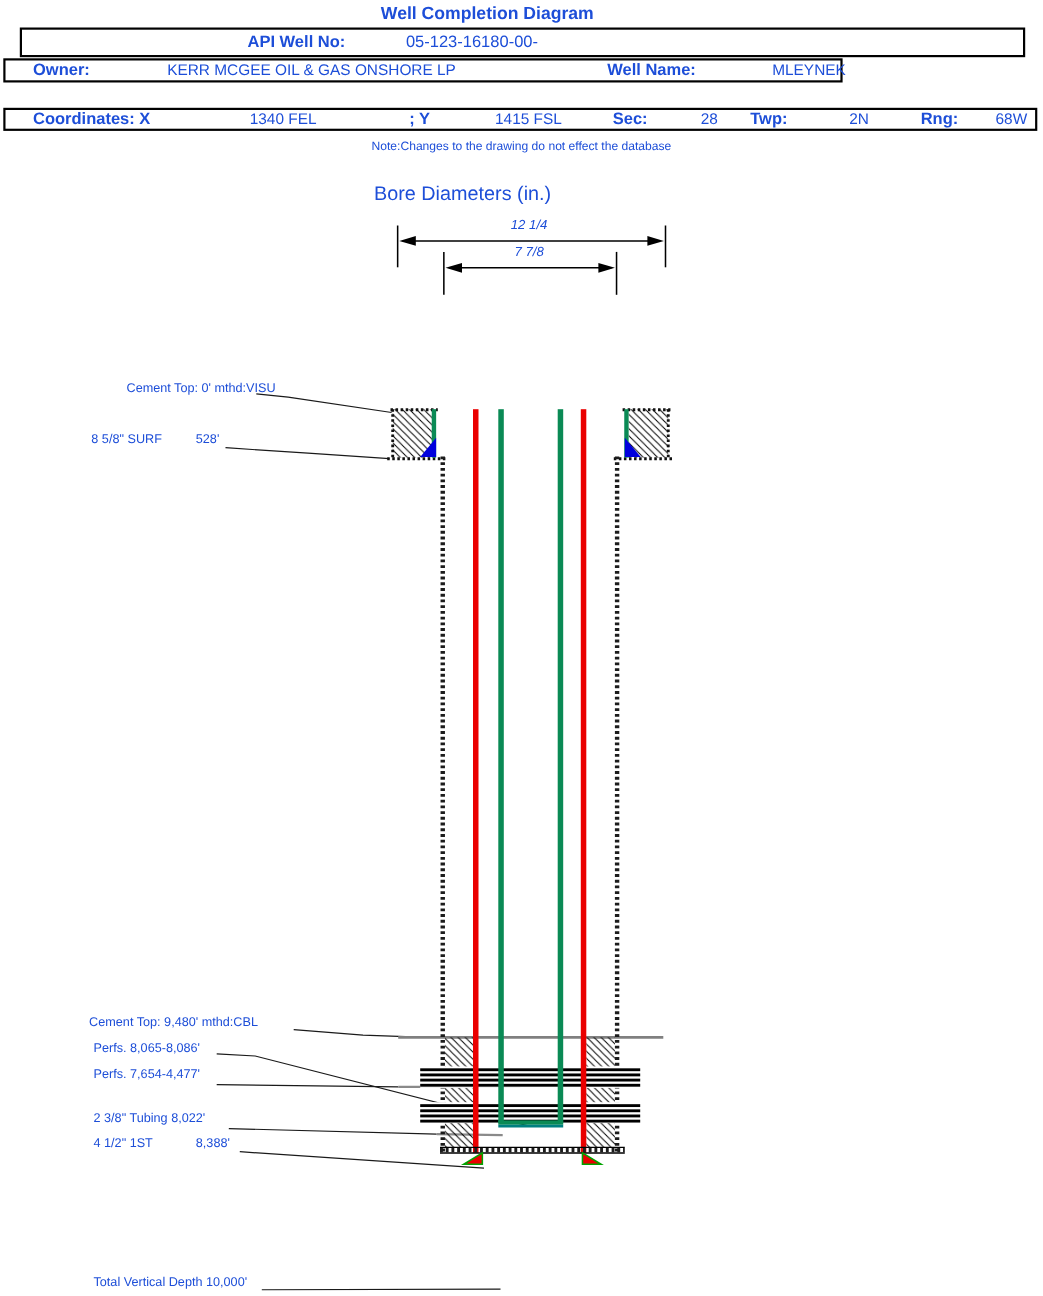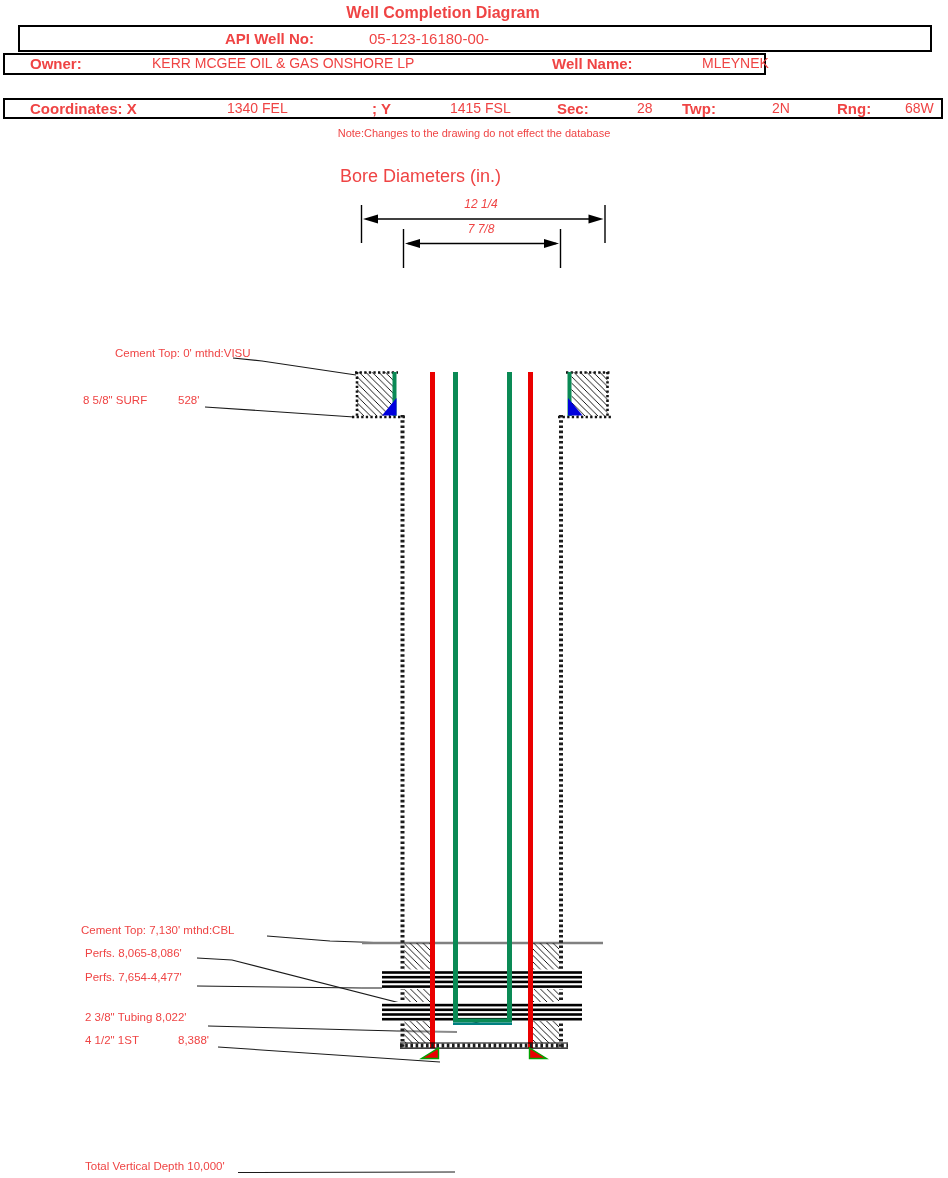--- a/index.html
+++ b/index.html
@@ -9,21 +9,21 @@
     --shoe-blue:#0000dd;
     --shoe-green:#00a400;
     --tubing-shoe-teal:#008080;
     --leader-gray:#8a8a8a;
     --cement-gray:#808080;
   }
   *{margin:0;padding:0;box-sizing:border-box;}
   html,body{background:#fff;}
   .page{
     position:relative;width:948px;height:1178px;background:#fff;overflow:hidden;
-    font-family:"Liberation Sans", sans-serif;color:#ef4444;
+    font-family:"Liberation Sans", sans-serif;color:#1d4ed8;
   }
   .title{
     position:absolute;top:4px;left:0;width:886px;text-align:center;
     font-size:16px;font-weight:bold;
   }
   .hrow{position:absolute;border:2px solid #000;background:#fff;}
   .hrow span{position:absolute;top:0;white-space:nowrap;}
   .r1{top:25px;left:18px;width:914px;height:27px;}
   .r1 span{line-height:23px;font-size:15px;}
   .r2{top:53px;left:3px;width:763px;height:22px;text-align:center;}
@@ -77,21 +77,21 @@
 
   <div class="note">Note:Changes to the drawing do not effect the database</div>
 
   <div class="bore-title">Bore Diameters (in.)</div>
   <div class="dim-label" style="top:197px;left:431px;">12 1/4</div>
   <div class="dim-label" style="top:222px;left:431px;">7 7/8</div>
 
   <div class="anno" style="top:347px;left:83px;margin-left:32px;">Cement Top: 0' mthd:VISU</div>
   <div class="anno" style="top:394px;left:83px;">8 5/8" SURF</div>
   <div class="anno" style="top:394px;left:178px;">528'</div>
-  <div class="anno" style="top:924px;left:81px;">Cement Top: 7,130' mthd:CBL</div>
+  <div class="anno" style="top:924px;left:81px;">Cement Top: 9,480' mthd:CBL</div>
   <div class="anno" style="top:947px;left:85px;">Perfs. 8,065-8,086'</div>
   <div class="anno" style="top:971px;left:85px;">Perfs. 7,654-4,477'</div>
   <div class="anno" style="top:1011px;left:85px;">2 3/8" Tubing 8,022'</div>
   <div class="anno" style="top:1034px;left:85px;">4 1/2" 1ST</div>
   <div class="anno" style="top:1034px;left:178px;">8,388'</div>
   <div class="anno" style="top:1160px;left:85px;">Total Vertical Depth 10,000'</div>
 
   <svg class="schematic" width="948" height="1178" viewBox="0 0 948 1178">
     <defs>
       <pattern id="hatch" patternUnits="userSpaceOnUse" width="6.5" height="6.5">

